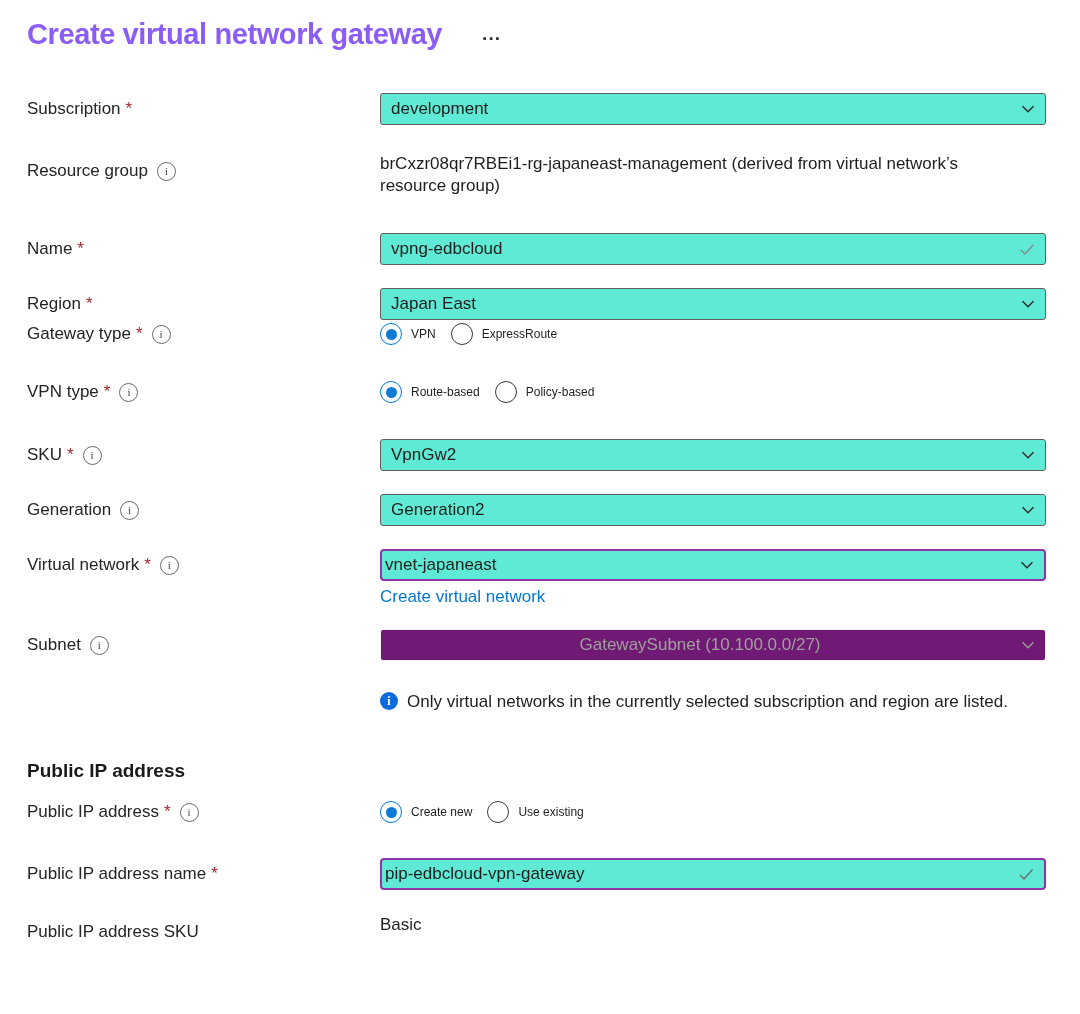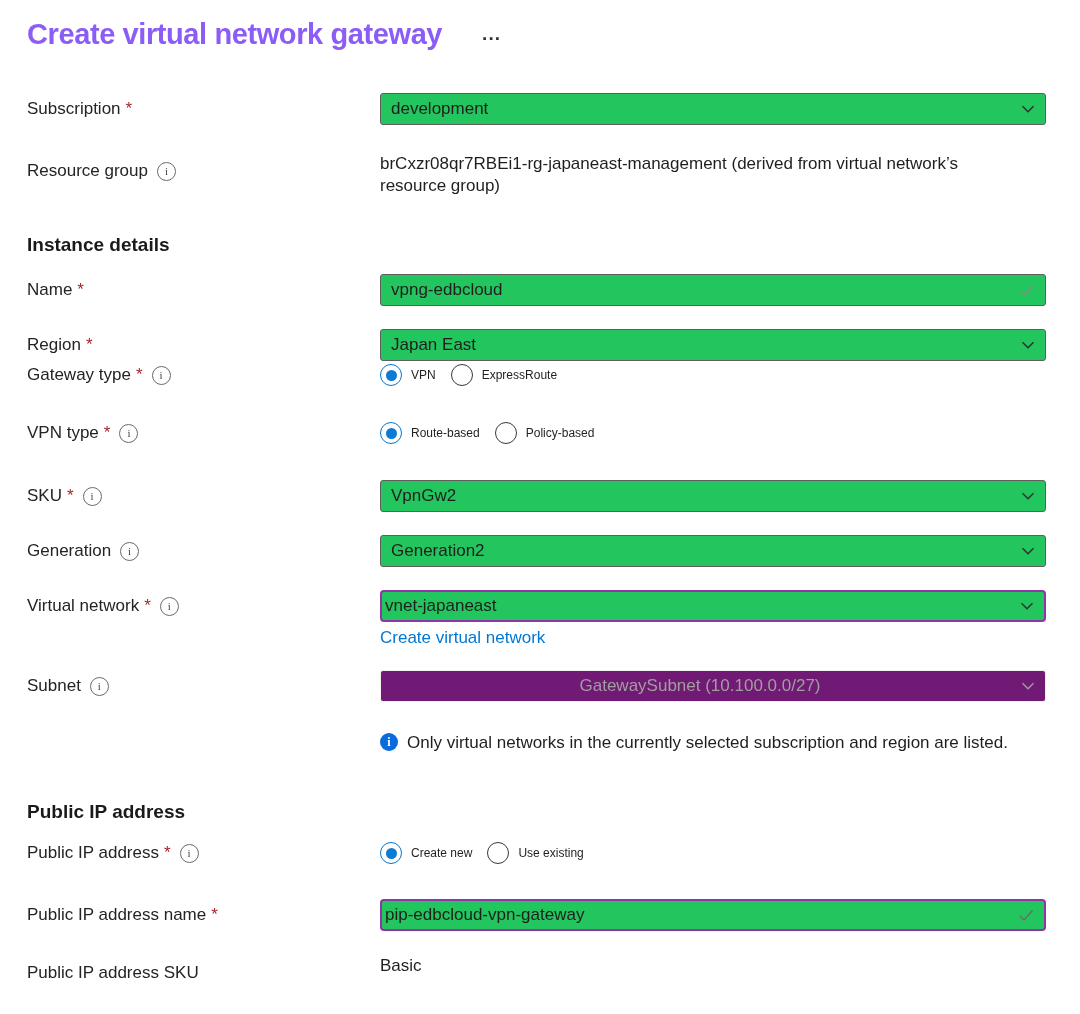--- a/index.html
+++ b/index.html
@@ -21,21 +21,21 @@
   .lbl{flex:0 0 353px;display:flex;align-items:center;height:32px;font-size:17px;color:#252423;}
   .lbl.top{align-items:center;padding-top:2px;}
   .req{color:#a4262c;margin-left:5px;}
   .info-i{width:17px;height:17px;border:1px solid #6b6a68;border-radius:50%;margin-left:9px;
     display:inline-flex;align-items:center;justify-content:center;
     font-size:11px;color:#444;font-family:"Liberation Serif",serif;font-style:normal;flex:0 0 17px;}
   .field{flex:0 0 666px;}
 
   
   .control{position:relative;box-sizing:border-box;width:666px;height:32px;
-    border:1px solid #605e5c;border-radius:3px;background:#22c55e;
+    border:1px solid #605e5c;border-radius:3px;background:#5eead4;
     display:flex;align-items:center;padding:0 36px 0 10px;font-size:17px;color:#201f1e;cursor:pointer;}
   .control.purple{border:2px solid #8f35a8;border-radius:4px;padding-left:3px;}
   .control.disabled{background:#701a75;border:1px solid #f3f2f1;color:#a19f9d;cursor:default;justify-content:center;}
   .trail{position:absolute;right:9px;top:50%;transform:translateY(-50%);display:flex;align-items:center;}
 
   
   .section-h{font-size:19px;font-weight:700;color:#1b1a19;height:24px;display:flex;align-items:center;}
 
   
   .static-val{font-size:17px;line-height:22px;color:#201f1e;width:640px;}
@@ -97,21 +97,20 @@
       <span>Resource group</span>
       <span class="info-i">
           <span>i</span>
         </span>
     </div>
     <div class="field">
       <div class="static-val">brCxzr08qr7RBEi1-rg-japaneast-management (derived from virtual network’s resource group)</div>
     </div>
   </div>
 
-  <div class="section-h mb17">Instance details</div>
 
   <div class="row mb23">
     <div class="lbl">
       <span>Name</span>
       <span class="req">*</span>
     </div>
     <div class="field">
       <div class="control">
         <span>vpng-edbcloud</span>
         <span class="trail">

